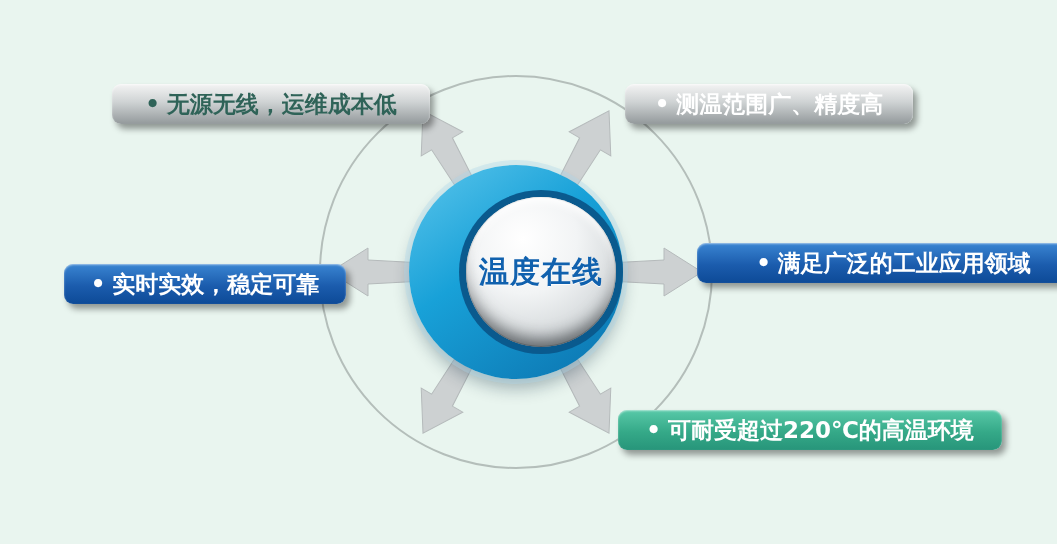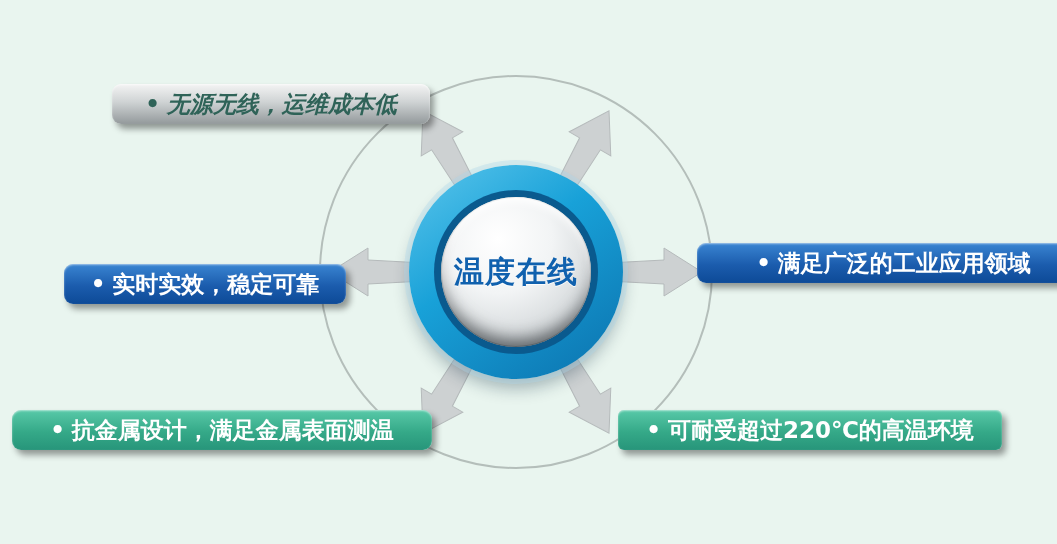--- a/index.html
+++ b/index.html
@@ -20,21 +20,21 @@
 
   
   .arrows{position:absolute;left:0;top:0;width:1057px;height:544px;}
 
   
   .hub{position:absolute;left:409px;top:165px;width:214px;height:214px;}
   .hub-ring{
     width:214px;height:214px;border-radius:50%;
     background:linear-gradient(145deg,#5cc6ec 0%,#18a1d8 42%,#0b72ae 100%);
     box-shadow:0 0 0 5px rgba(173,216,235,0.35), 0 10px 16px rgba(10,40,60,0.30);
-    display:flex;align-items:center;justify-content:center;
+    display:flex;align-items:center;justify-content:flex-end;
   }
   .hub-inner-ring{
     width:164px;height:164px;border-radius:50%;
     background:#0a5a8e;
     display:flex;align-items:center;justify-content:center;
   }
   .hub-core{
     width:150px;height:150px;border-radius:50%;
     background:radial-gradient(circle at 38% 28%,#ffffff 0%,#f2f4f5 38%,#d8dcde 68%,#b9bec1 100%);
     box-shadow:inset 0 -14px 16px -6px rgba(20,25,30,0.60),
@@ -64,26 +64,26 @@
   }
   .silver.text-dark{color:#2f6358;}
   .blue{
     background:linear-gradient(180deg,#3a85d2 0%,#1b5cad 55%,#0d4a97 100%);
     color:#ffffff;
   }
   .teal{
     background:linear-gradient(180deg,#58c9a8 0%,#35a988 55%,#27957a 100%);
     color:#ffffff;
   }
-  .pos-tl{left:112px;top:84px;width:318px;font-style:italic;}
+  .pos-tl{left:112px;top:84px;width:318px;}
   .pos-tr{left:625px;top:84px;width:288px;}
   .pos-ml{left:64px;top:264px;width:282px;}
   .pos-mr{left:697px;top:243px;width:393px;}
   .pos-bl{left:12px;top:410px;width:420px;}
-  .pos-br{left:618px;top:410px;width:384px;border-radius:6px;}
+  .pos-br{left:618px;top:410px;width:384px;}
 </style>
 </head>
 <body>
 
 <div class="canvas">
 
   <div class="orbit-circle"></div>
 
   <svg class="arrows" viewBox="0 0 1057 544" xmlns="http://www.w3.org/2000/svg">
     <g transform="translate(516,272)" fill="#cdd1d2" stroke="#b5babb" stroke-width="1">
@@ -105,30 +105,30 @@
           </div>
         </div>
       </div>
     </div>
   </div>
 
   <div class="label silver text-dark pos-tl">
     <span class="bullet">•</span><span>无源无线，运维成本低</span>
   </div>
 
+  <div class="label silver pos-tr">
+    <span class="bullet">•</span><span>测温范围广、精度高</span>
+  </div>
 
   <div class="label blue pos-ml">
     <span class="bullet">•</span><span>实时实效，稳定可靠</span>
   </div>
 
   <div class="label blue pos-mr">
     <span class="bullet">•</span><span>满足广泛的工业应用领域</span>
   </div>
 
-  <div class="label teal pos-bl">
-    <span class="bullet">•</span><span>抗金属设计，满足金属表面测温</span>
-  </div>
 
   <div class="label teal pos-br">
     <span class="bullet">•</span><span>可耐受超过220℃的高温环境</span>
   </div>
 
 </div>
 
 </body></html>

